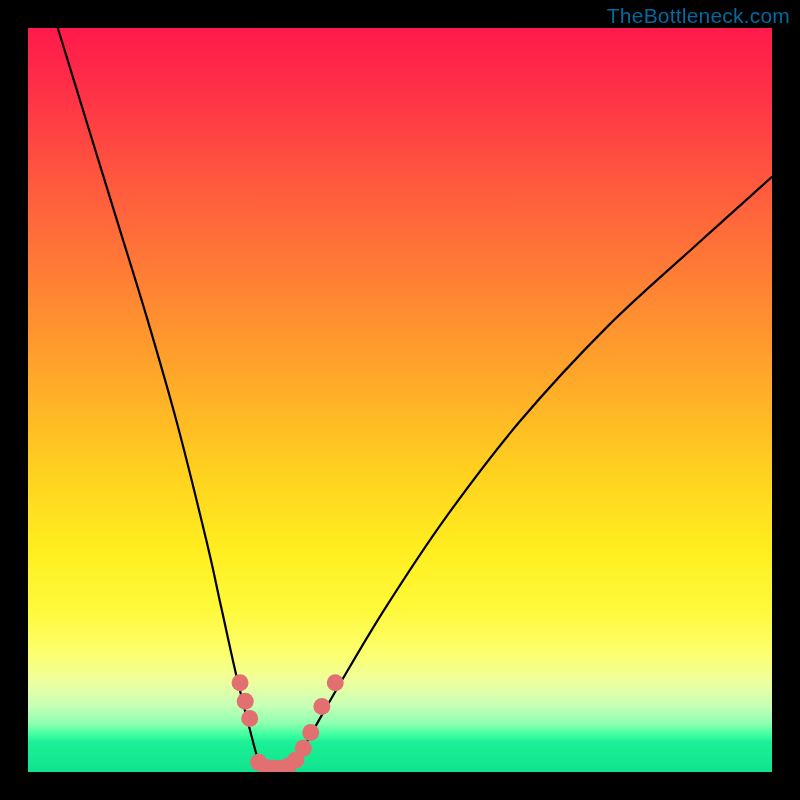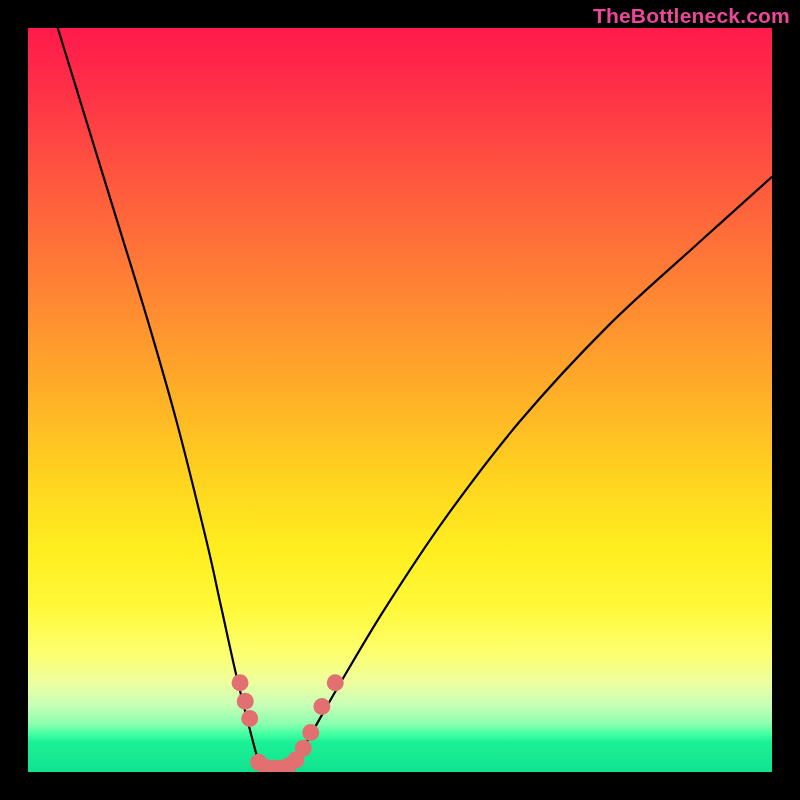--- a/index.html
+++ b/index.html
@@ -44,23 +44,23 @@
       #8cffb0 93.5%,
       #3effa0 95%,
       #1cf096 96%,
       #10e38e 100%
     );
   }
   .watermark {
     position: absolute;
     top: 4px;
     right: 10px;
-    color: #ec4899;
+    color: #0369a1;
     font-size: 21px;
-    font-weight: 700;
+    font-weight: 400;
     letter-spacing: 0.2px;
     user-select: none;
   }
   svg.curve {
     position: absolute;
     inset: 0;
   }
 </style>
 </head>
 <body>

